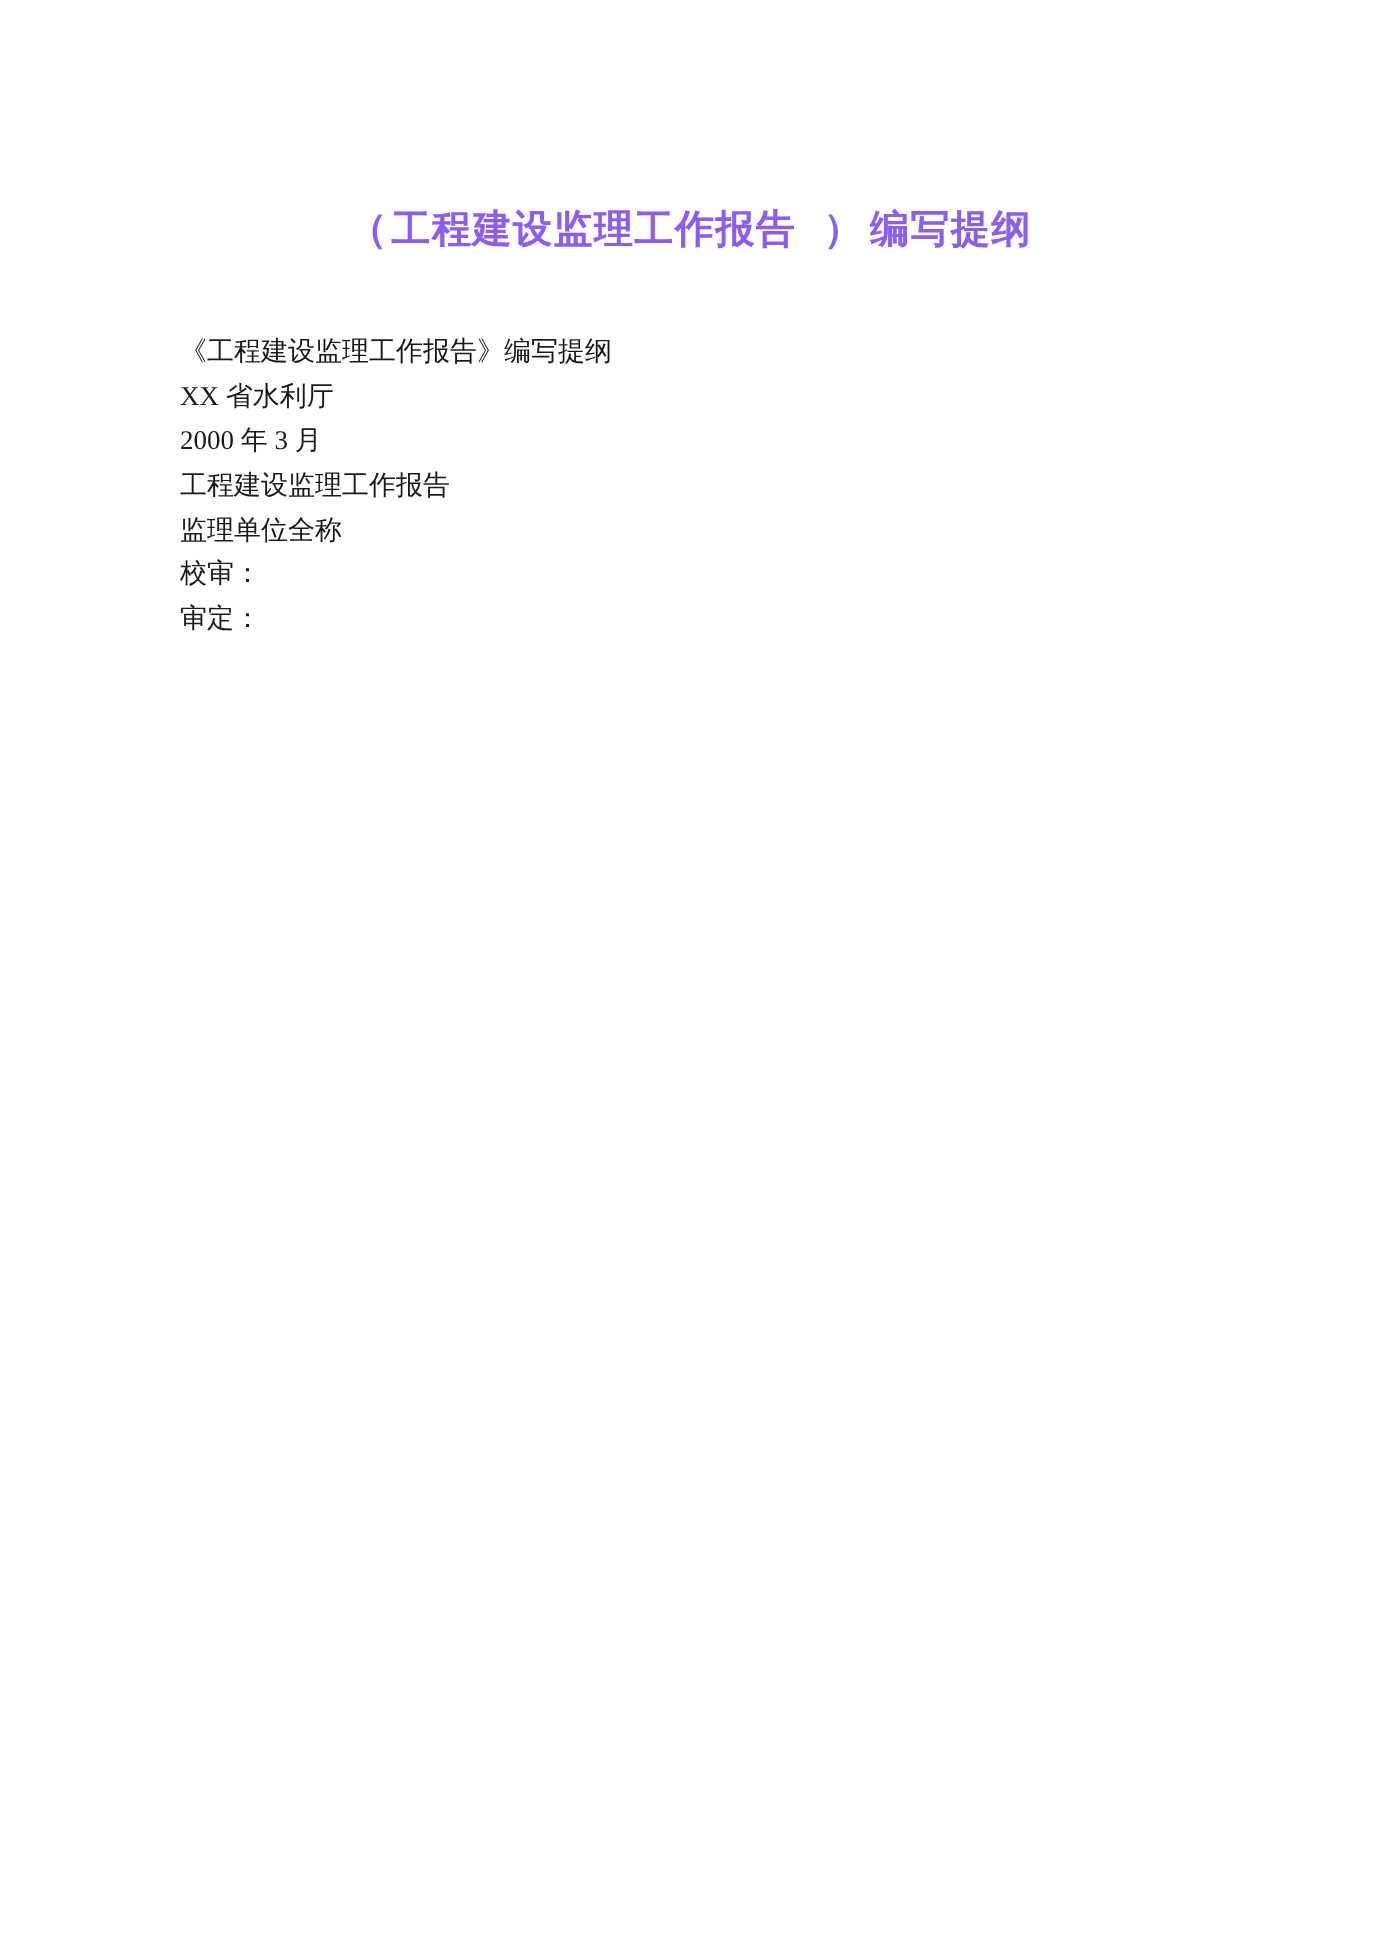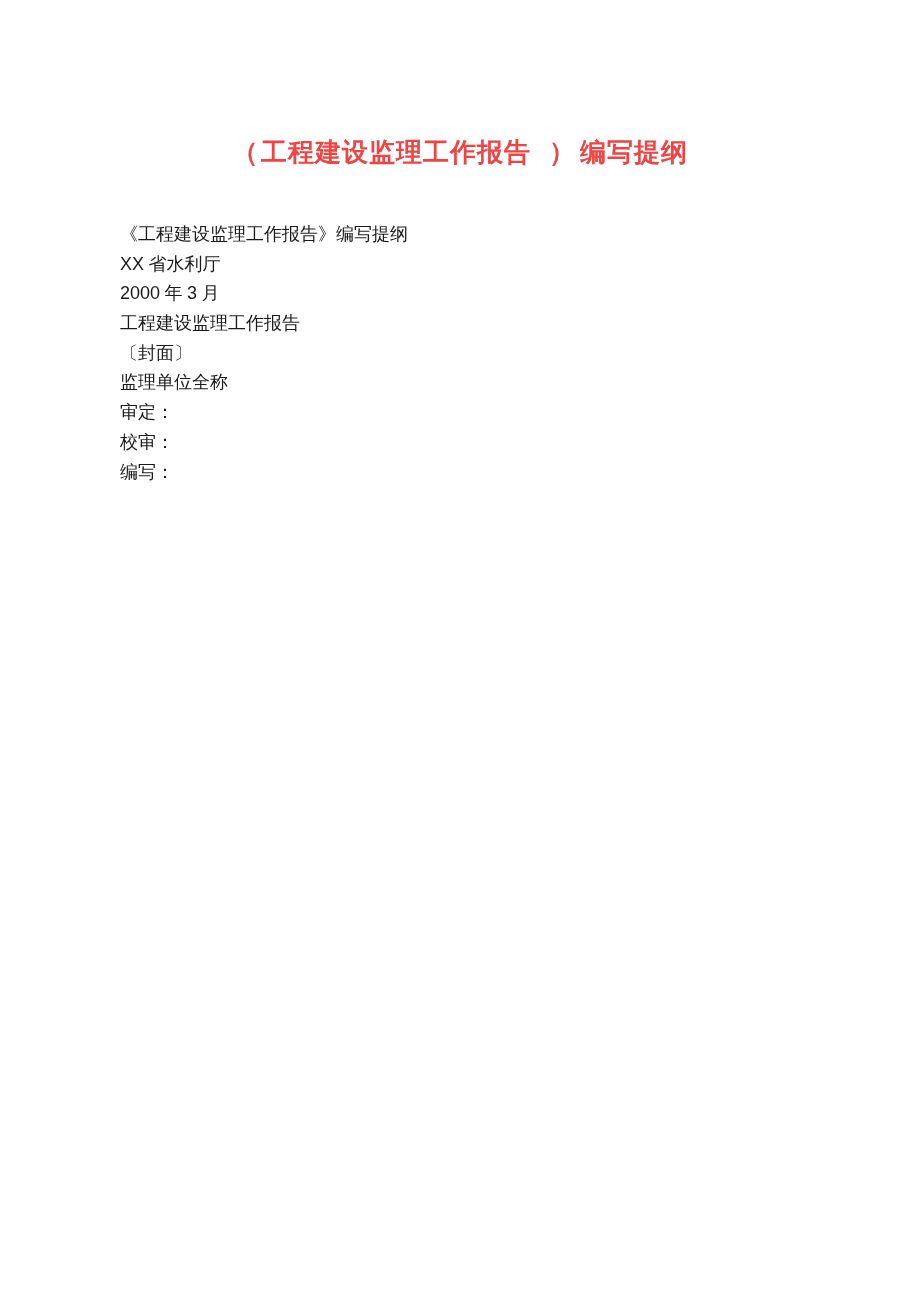--- a/index.html
+++ b/index.html
@@ -14,21 +14,21 @@
       height: 1303px;
       position: relative;
     }
     .page {
       padding: 135px 120px 0 120px;
     }
     .title {
       text-align: center;
       font-size: 26px;
       font-family: "SimHei", "黑体", sans-serif;
-      color: #ef4444;
+      color: #8b5cf6;
       margin-bottom: 50px;
       letter-spacing: 1px;
     }
     .title .paren-open {
       margin-right: 2px;
     }
     .title .inner {
       margin-right: 18px;
     }
     .title .paren-close {
@@ -36,35 +36,33 @@
     }
     .body-text {
       font-size: 18px;
       line-height: 1.65;
       color: #1a1a1a;
     }
     .body-text .line {
       display: block;
     }
     .line .latin {
-      font-family: Liberation Sans, sans-serif;
+      font-family: Liberation Serif, serif;
     }
   </style>
 </head>
 <body>
 
 <div class="page">
   <h1 class="title">
     <span class="paren-open">（</span><span class="inner">工程建设监理工作报告</span><span class="paren-close">）</span><span>编写提纲</span>
   </h1>
 
   <div class="body-text">
     <span class="line">《工程建设监理工作报告》编写提纲</span>
     <span class="line"><span class="latin">XX</span> 省水利厅</span>
     <span class="line"><span class="latin">2000</span> 年 <span class="latin">3</span> 月</span>
     <span class="line">工程建设监理工作报告</span>
-    <span class="line">〔封面〕</span>
     <span class="line">监理单位全称</span>
+    <span class="line">校审：</span>
     <span class="line">审定：</span>
-    <span class="line">校审：</span>
-    <span class="line">编写：</span>
   </div>
 </div>
 
 </body></html>

